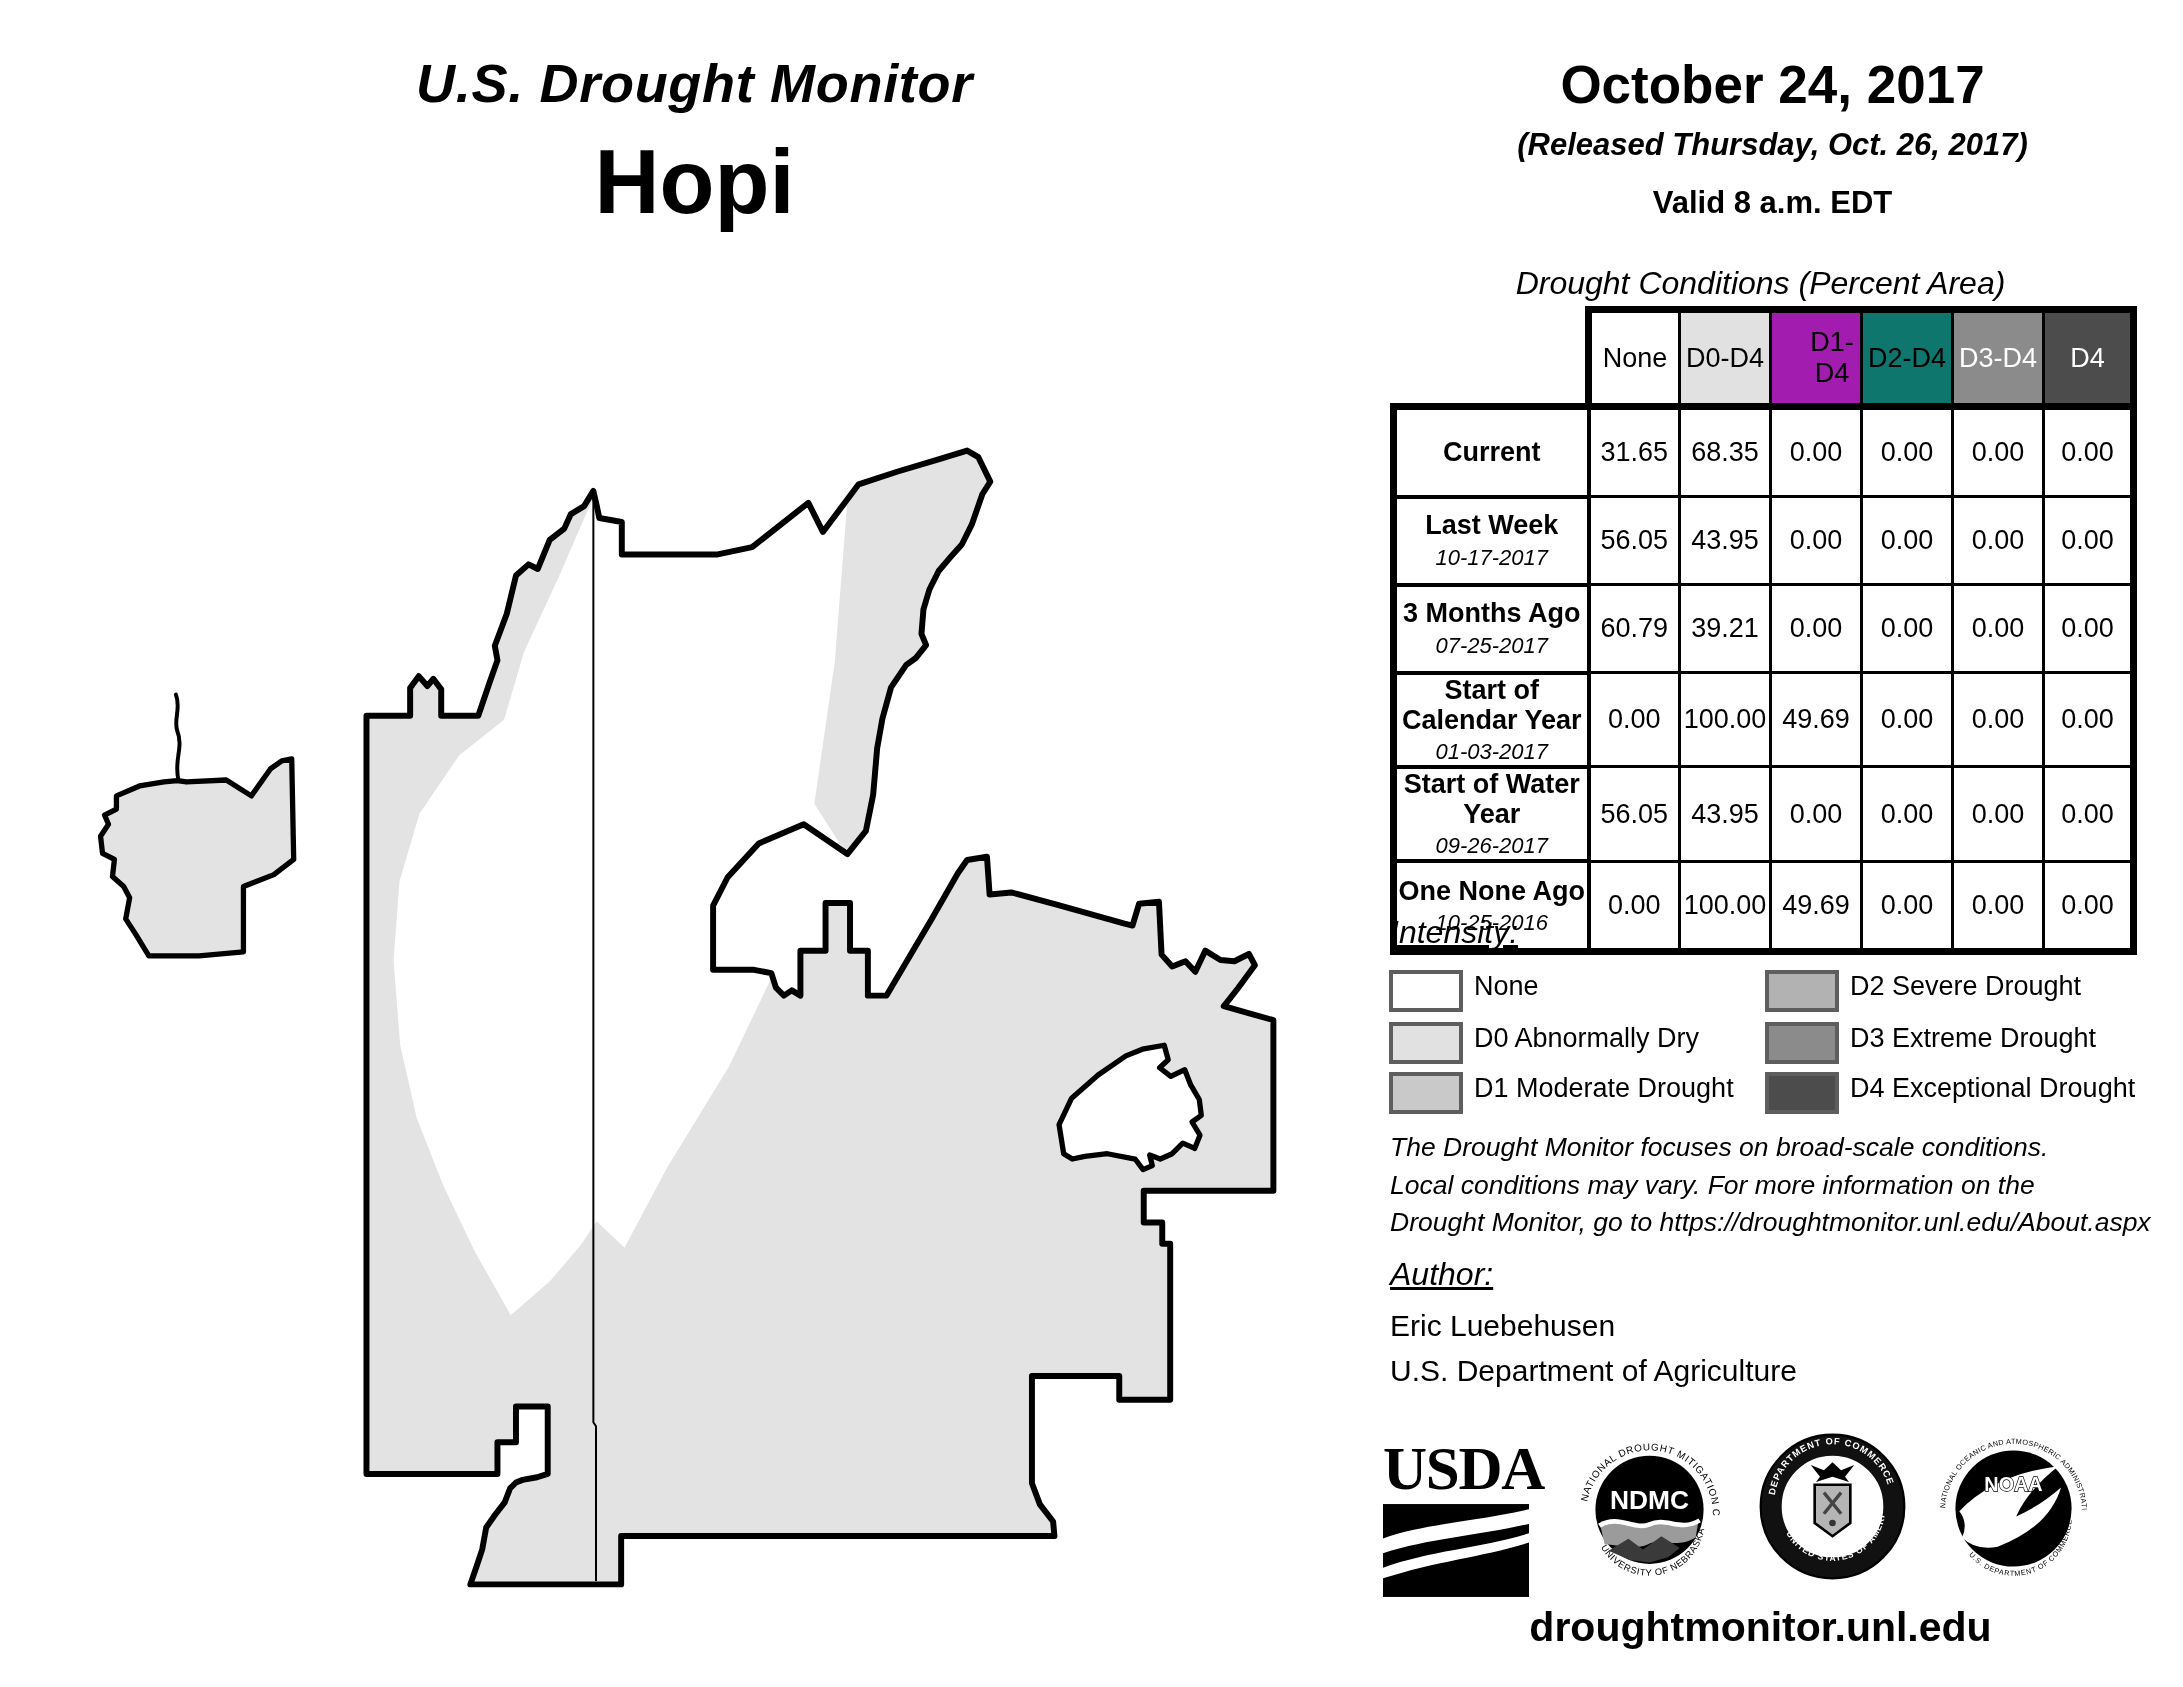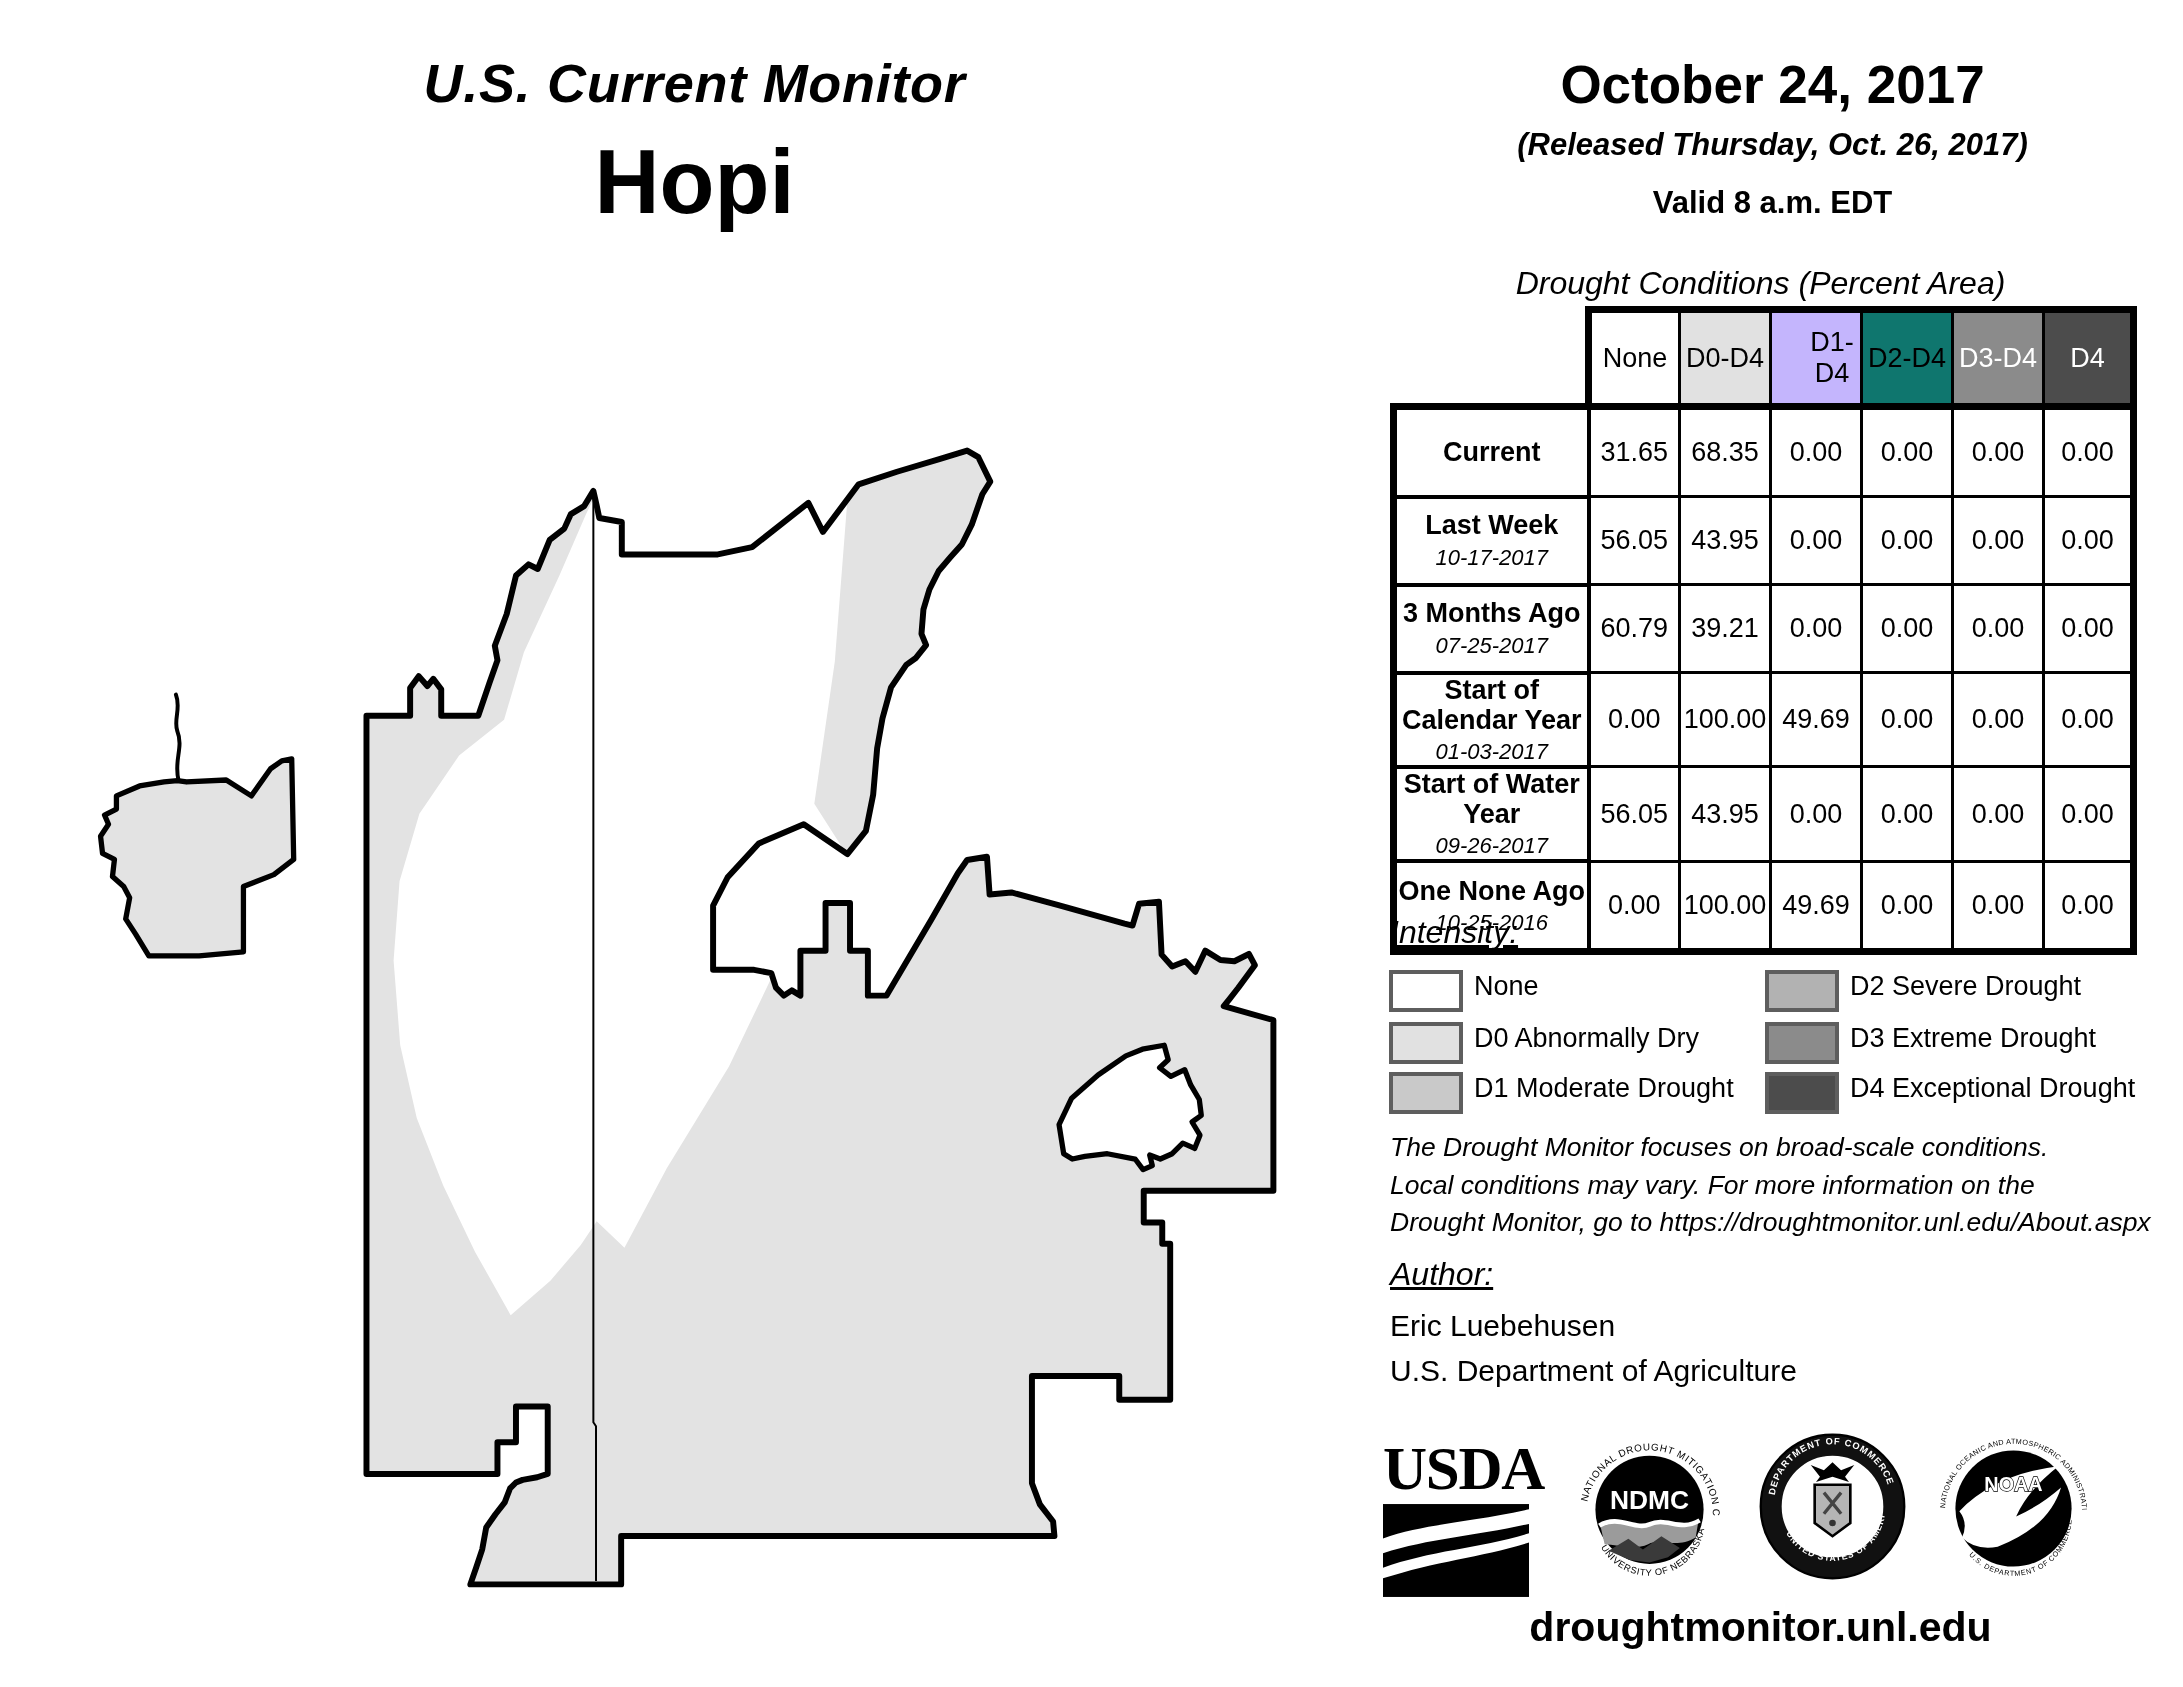--- a/index.html
+++ b/index.html
@@ -130,21 +130,21 @@
     M 211 1188 L 248 1182 L 268 1180 L 282 1182 L 342 1179
     L 380 1203 L 409 1162 L 426 1150 L 441 1147
     L 444 1299 L 414 1322 L 368 1340 L 368 1439
     L 301 1445 L 225 1445
     L 205 1412 L 190 1389 L 196 1357 L 187 1340 L 170 1325 L 173 1299 L 155 1290
     L 152 1264 L 164 1246 L 158 1232 L 176 1223 L 176 1203 Z"></path>
   <path fill="none" stroke="#000" stroke-width="6" stroke-linecap="round" d="
     M 270 1180 C 262 1150 278 1130 268 1105 C 262 1088 274 1070 266 1050"></path>
 </svg>
 
-<div class="abs us-title">U.S. Current Monitor</div>
+<div class="abs us-title">U.S. Drought Monitor</div>
 <div class="abs region-title">Hopi</div>
 
 <div class="abs date-block">
   <div class="date-main">October 24, 2017</div>
   <div class="date-released">(Released Thursday, Oct. 26, 2017)</div>
   <div class="date-valid">Valid 8 a.m. EDT</div>
 </div>
 
 <div class="abs tbl-title">Drought Conditions (Percent Area)</div>
 
@@ -156,21 +156,21 @@
     <col style="width:91px">
       <col style="width:91px">
       <col style="width:91px">
       <col style="width:90px">
   </colgroup>
   <tbody>
       <tr>
     <th class="corner"></th>
     <th class="colhead first" style="background: rgb(255, 255, 255);">None</th>
     <th class="colhead" style="background: rgb(225, 225, 225);">D0-D4</th>
-    <th class="colhead" style="background: #c4b5fd; padding-left: 32px;">D1-D4</th>
+    <th class="colhead" style="background: #a21caf; padding-left: 32px;">D1-D4</th>
     <th class="colhead" style="background: #0f766e;">D2-D4</th>
     <th class="colhead light" style="background: rgb(139, 139, 139);">D3-D4</th>
     <th class="colhead light last" style="background: rgb(76, 76, 76);">D4</th>
   </tr>
   <tr class="first">
     <td class="lbl">
           <div class="rl">Current</div>
         </td>
     <td class="val">31.65</td>
     <td class="val">68.35</td>

